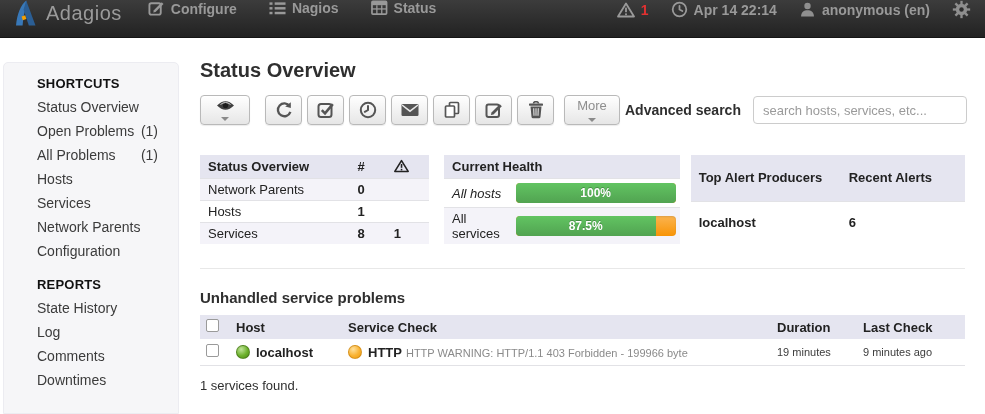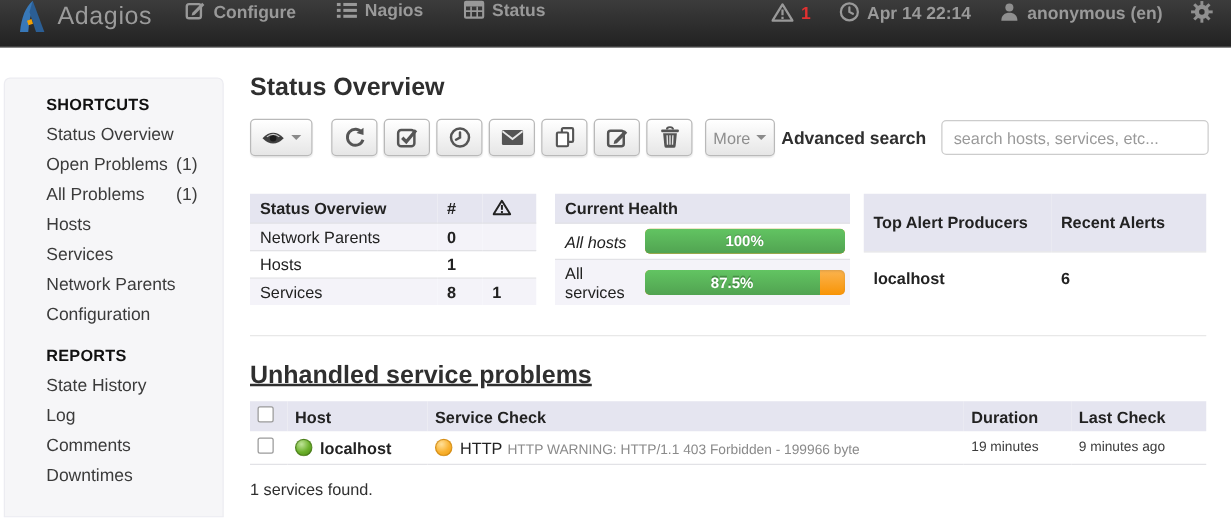--- a/index.html
+++ b/index.html
@@ -35,21 +35,21 @@
   .side-gap { height:10px; }
   
   .main { position:absolute; left:200px; top:38px; width:765px; }
   h1.page-title { font-size:20px; font-weight:bold; color:#2f2f2f; margin:21px 0 13px 0; }
   
   .toolbar-row { display:flex; align-items:center; }
   .btn {
     height:30px; min-width:37px; display:inline-flex; align-items:center; justify-content:center;
     background:linear-gradient(#ffffff,#e6e6e6); border:1px solid #b9b9b9; border-radius:4px;
     color:#555; cursor:pointer; box-shadow:inset 0 1px 0 #fff,0 1px 1px rgba(0,0,0,.08);
-    margin-right:5px; padding:0 6px;
+    margin-right:5px; padding:0 6px;flex-direction:column;
   }
   .btn-eye { min-width:50px; margin-right:15px; gap:5px; }
   .btn-more { min-width:56px; margin-left:5px; color:#8e8e8e; font-size:13px; gap:5px; }
   .caret { width:0; height:0; border-left:4px solid transparent; border-right:4px solid transparent;
     border-top:4px solid #8a8a8a; display:inline-block; }
   .search-group { margin-left:auto; display:flex; align-items:center; gap:12px; }
   .search-label { font-size:14px; font-weight:bold; color:#2f2f2f; white-space:nowrap; }
   .search-input { width:214px; height:28px; border:1px solid #ccc; border-radius:4px;
     padding:0 9px; font-size:13px; color:#a21caf; font-family:inherit; outline:none; }
   .search-input::placeholder { color:#9a9a9a; }
@@ -69,34 +69,34 @@
     width:160px; height:20px; border-radius:4px; overflow:hidden;
     background:linear-gradient(#fbb450,#f89406); box-shadow:inset 0 1px 2px rgba(0,0,0,.12);
   }
   .bar-fill {
     height:100%; background:linear-gradient(#62c462,#51a351);
     color:#fff; font-weight:bold; font-size:12px; text-align:center; line-height:20px;
     text-shadow:0 -1px 0 rgba(0,0,0,.25); border-radius:0 0 0 0;
   }
   
   hr.divider { border:none; border-top:1px solid #e8e8e8; margin:24px 0 0 0; }
-  h2.problems-title { font-size:20px; font-weight:bold; color:#2f2f2f; margin:20px 0 9px 0;text-decoration:underline; }
+  h2.problems-title { font-size:15px; font-weight:bold; color:#2f2f2f; margin:20px 0 9px 0; }
   table.problems { width:100%; border-collapse:collapse; font-size:13px; }
   table.problems th { background:#e5e5f0; text-align:left; font-weight:bold; color:#222; padding:4px 6px; }
   table.problems td { padding:5px 6px; border-bottom:1px solid #e2e2e6; vertical-align:middle; }
   .col-check { width:30px; }
   .col-host { width:112px; }
   .col-dur { width:86px; }
   .col-last { width:108px; }
   .checkbox { width:13px; height:13px; border:1px solid #9a9a9a; border-radius:2px; background:#fff; display:inline-block; cursor:pointer; }
   .dot { width:14px; height:14px; border-radius:50%; display:inline-block; vertical-align:-2px; margin-right:6px; }
   .dot-green { background:radial-gradient(circle at 35% 28%, #c0e49a, #6cb12b 55%, #4c8a16); border:1px solid rgba(60,100,20,.55); }
   .dot-orange { background:radial-gradient(circle at 35% 28%, #ffe09a, #f9b231 55%, #ee9d10); border:1px solid rgba(190,120,10,.55); }
   .host-name { font-weight:bold; color:#222; cursor:pointer; }
-  .svc-name { font-weight:normal; color:#222; cursor:pointer;text-align:right; }
+  .svc-name { font-weight:bold; color:#222; cursor:pointer;text-align:right; }
   .svc-detail { font-size:11px; color:#8a8a8a; margin-left:4px; }
   .small-val { font-size:11px; color:#3b3b3b; }
   .found { font-size:13px; color:#2f2f2f; margin-top:12px; }
 </style>
 </head>
 <body>
 
 <div class="navbar">
   <div class="brand">
     <span>

